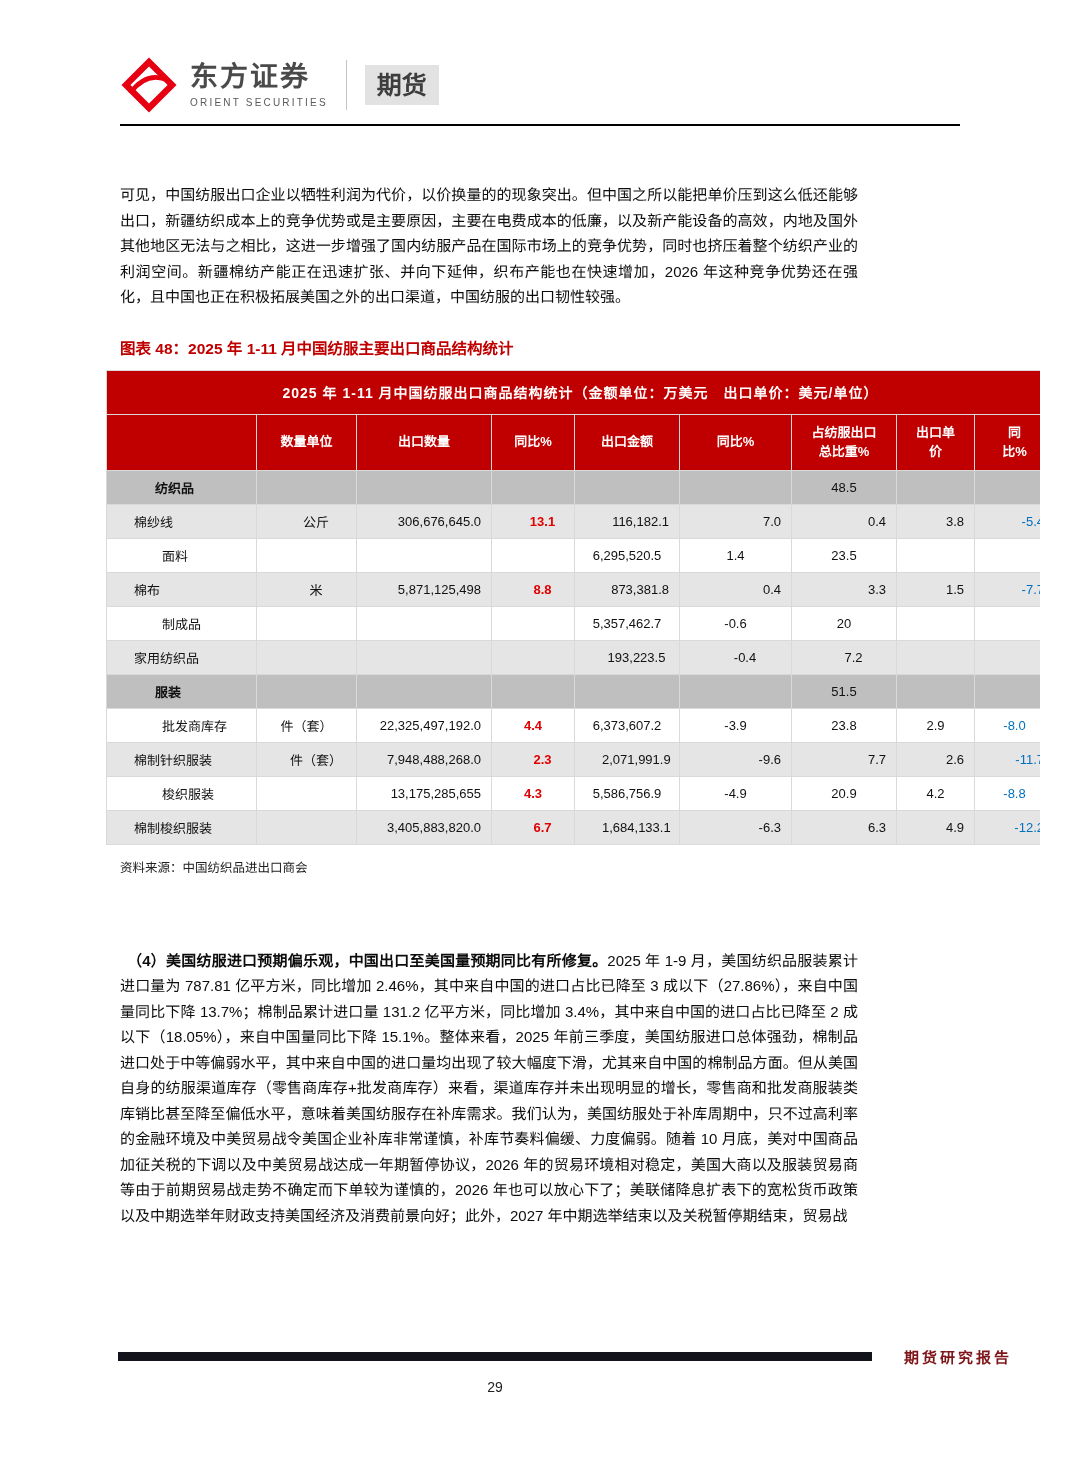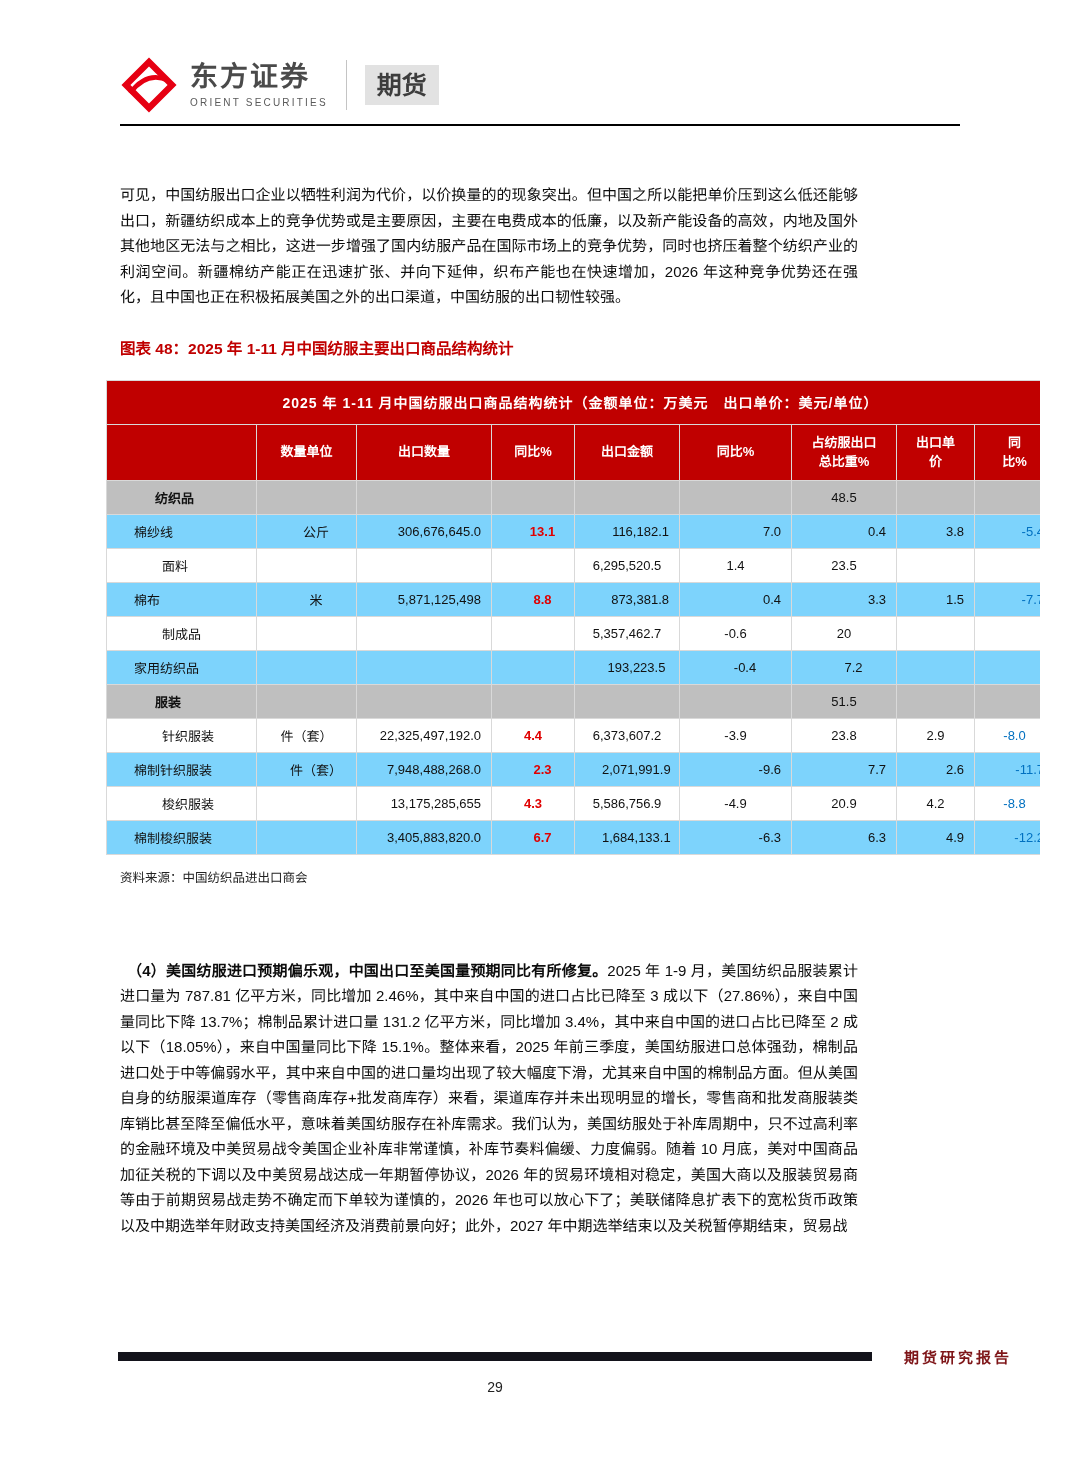--- a/index.html
+++ b/index.html
@@ -24,28 +24,28 @@
   
   .content { padding:0 66px 0 80px; }
   .para { width:738px; font-size:15px; line-height:1.7; text-align:justify; color:#0c0c0c; }
   .para-1 { margin-top:56px; }
   .para-2 { margin-top:72px; text-indent:7px; }
   .para-2 b { font-weight:bold; }
 
   
   .figure-title { margin-top:26px; font-size:15.5px; font-weight:bold; color:#C00000; }
 
-  table.data-table { margin-top:22px; margin-left:-14px; width:948px; border-collapse:collapse; table-layout:fixed; font-size:13px; }
+  table.data-table { margin-top:12px; margin-left:-14px; width:948px; border-collapse:collapse; table-layout:fixed; font-size:13px; }
   .data-table th, .data-table td { border:1px solid #d9d9d9; }
 
   .data-table .table-title { background:#C00000; color:#fff; height:44px; font-size:14px; font-weight:bold; text-align:center; letter-spacing:1px; }
   .data-table .col-head th { background:#C00000; color:#fff; height:56px; font-weight:bold; text-align:center; vertical-align:middle; white-space:pre-line; line-height:1.5; padding:2px 4px; }
 
   .data-table tbody td { height:34px; padding:4px 8px; text-align:center; vertical-align:middle; background:#fff; }
-  .data-table tbody tr.shade td { background:#7dd3fc;padding-left:27px; }
+  .data-table tbody tr.shade td { background:#e5e5e5;padding-left:27px; }
   .data-table tbody tr.row-category td { background:#bfbfbf; }
 
   .data-table tbody td.col-0 { text-align:left; }
   .row-category td.col-0 { padding-left:48px; font-weight:bold; }
   .row-main td.col-0 { padding-left:55px; }
   .row-sub td.col-0 { padding-left:65px; }
 
   .data-table tbody td.col-2 { text-align:right; padding-right:10px; }
   .data-table tbody td.col-3 { color:#e00000; font-weight:bold; }
   .data-table tbody td.col-8 { color:#0070C0; }
@@ -194,21 +194,21 @@
             <td class="col-1"></td>
             <td class="col-2"></td>
             <td class="col-3"></td>
             <td class="col-4"></td>
             <td class="col-5"></td>
             <td class="col-6">51.5</td>
             <td class="col-7"></td>
             <td class="col-8"></td>
           </tr>
           <tr class="row-main">
-            <td class="col-0">针织服装</td>
+            <td class="col-0">批发商库存</td>
             <td class="col-1">件（套）</td>
             <td class="col-2">22,325,497,192.0</td>
             <td class="col-3">4.4</td>
             <td class="col-4">6,373,607.2</td>
             <td class="col-5">-3.9</td>
             <td class="col-6">23.8</td>
             <td class="col-7">2.9</td>
             <td class="col-8">-8.0</td>
           </tr>
           <tr class="row-sub shade">

